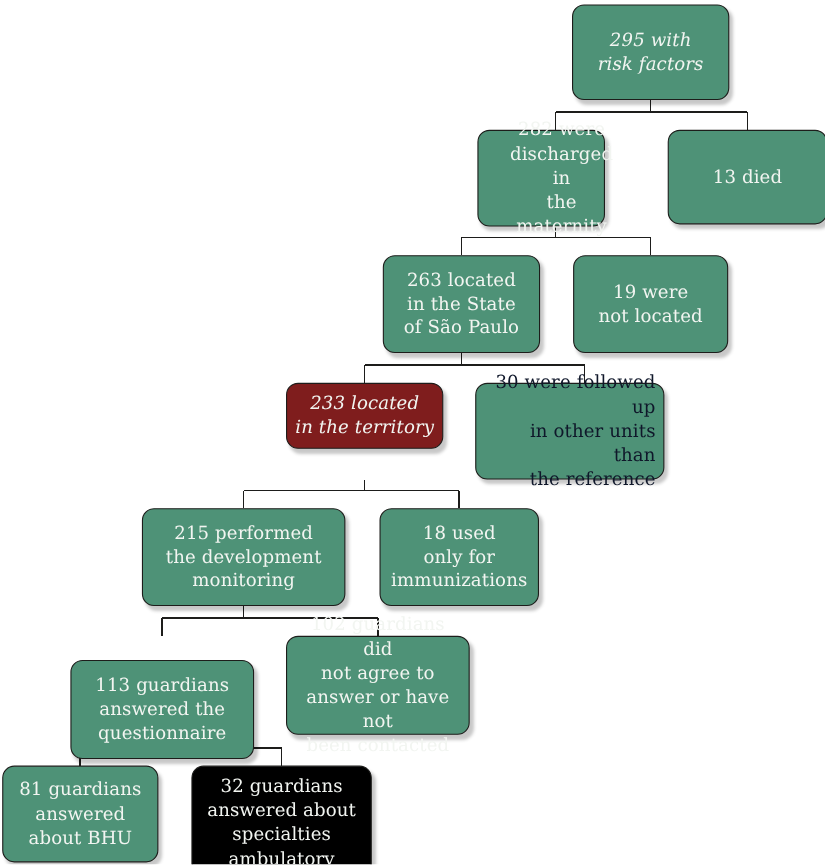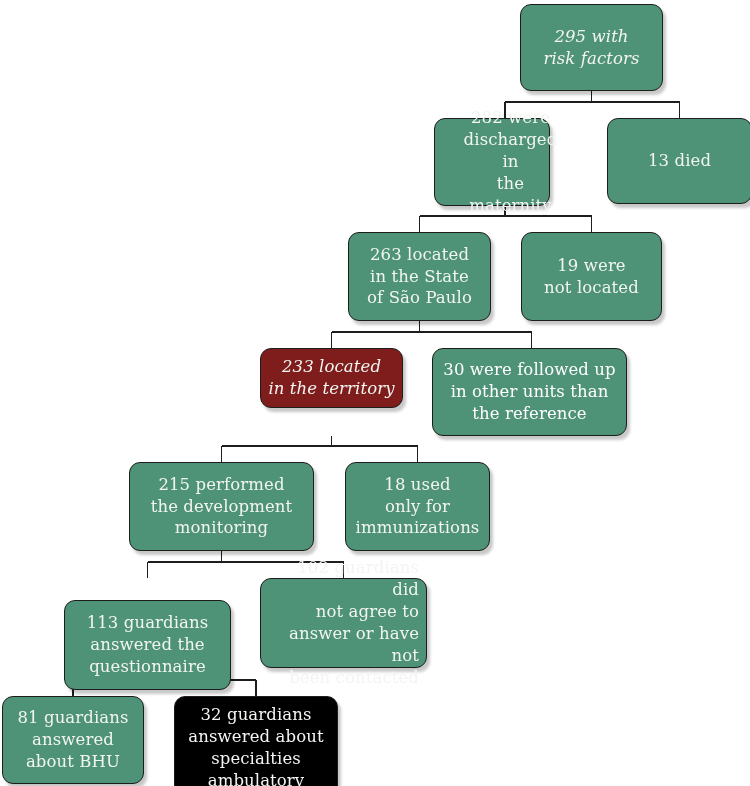--- a/index.html
+++ b/index.html
@@ -84,33 +84,33 @@
 discharged in
 the maternity</div>
       <div class="node-box" style="left: 607px; top: 118px; width: 145px; height: 86px; background: rgb(78, 146, 119); border-color: rgb(29, 29, 27); color: rgb(242, 245, 241);">13 died</div>
       <div class="node-box" style="left: 348px; top: 232px; width: 143px; height: 89px; background: rgb(78, 146, 119); border-color: rgb(29, 29, 27); color: rgb(242, 245, 241);">263 located
 in the State
 of São Paulo</div>
       <div class="node-box" style="left: 521px; top: 232px; width: 141px; height: 89px; background: rgb(78, 146, 119); border-color: rgb(29, 29, 27); color: rgb(242, 245, 241);">19 were
 not located</div>
       <div class="node-box" style="left: 260px; top: 348px; width: 143px; height: 60px; background: #7f1d1d; border-color: rgb(29, 29, 27); color: rgb(242, 245, 241); font-style: italic;">233 located
 in the territory</div>
-      <div class="node-box" style="left: 432px; top: 348px; width: 195px; height: 88px; background: rgb(78, 146, 119); border-color: rgb(29, 29, 27); color: #ffffff;">30 were followed up
+      <div class="node-box" style="left: 432px; top: 348px; width: 172px; height: 88px; background: rgb(78, 146, 119); border-color: rgb(29, 29, 27); color: #0f172a; text-align: right;">30 were followed up
 in other units than
 the reference</div>
       <div class="node-box" style="left: 129px; top: 462px; width: 185px; height: 89px; background: rgb(78, 146, 119); border-color: rgb(29, 29, 27); color: rgb(242, 245, 241);">215 performed
 the development
 monitoring</div>
       <div class="node-box" style="left: 345px; top: 462px; width: 145px; height: 89px; background: rgb(78, 146, 119); border-color: rgb(29, 29, 27); color: rgb(242, 245, 241);">18 used
 only for
 immunizations</div>
       <div class="node-box" style="left: 64px; top: 578px; width: 167px; height: 90px; background: rgb(78, 146, 119); border-color: rgb(29, 29, 27); color: rgb(242, 245, 241); margin-top: 22px;">113 guardians
 answered the
 questionnaire</div>
-      <div class="node-box" style="left: 260px; top: 578px; width: 167px; height: 90px; background: rgb(78, 146, 119); border-color: rgb(29, 29, 27); color: rgb(242, 245, 241); text-align: right;">102 guardians did
+      <div class="node-box" style="left: 260px; top: 578px; width: 167px; height: 90px; background: rgb(78, 146, 119); border-color: rgb(29, 29, 27); color: rgb(242, 245, 241);">102 guardians did
 not agree to
 answer or have not
 been contacted</div>
       <div class="node-box" style="left: 2px; top: 696px; width: 142px; height: 88px; background: rgb(78, 146, 119); border-color: rgb(29, 29, 27); color: rgb(242, 245, 241);">81 guardians
 answered
 about BHU</div>
       <div class="node-box" style="left: 174px; top: 696px; width: 164px; height: 104px; background: #000000; border-color: rgb(29, 29, 27); color: rgb(242, 245, 241);">32 guardians
 answered about
 specialties
 ambulatory</div>

